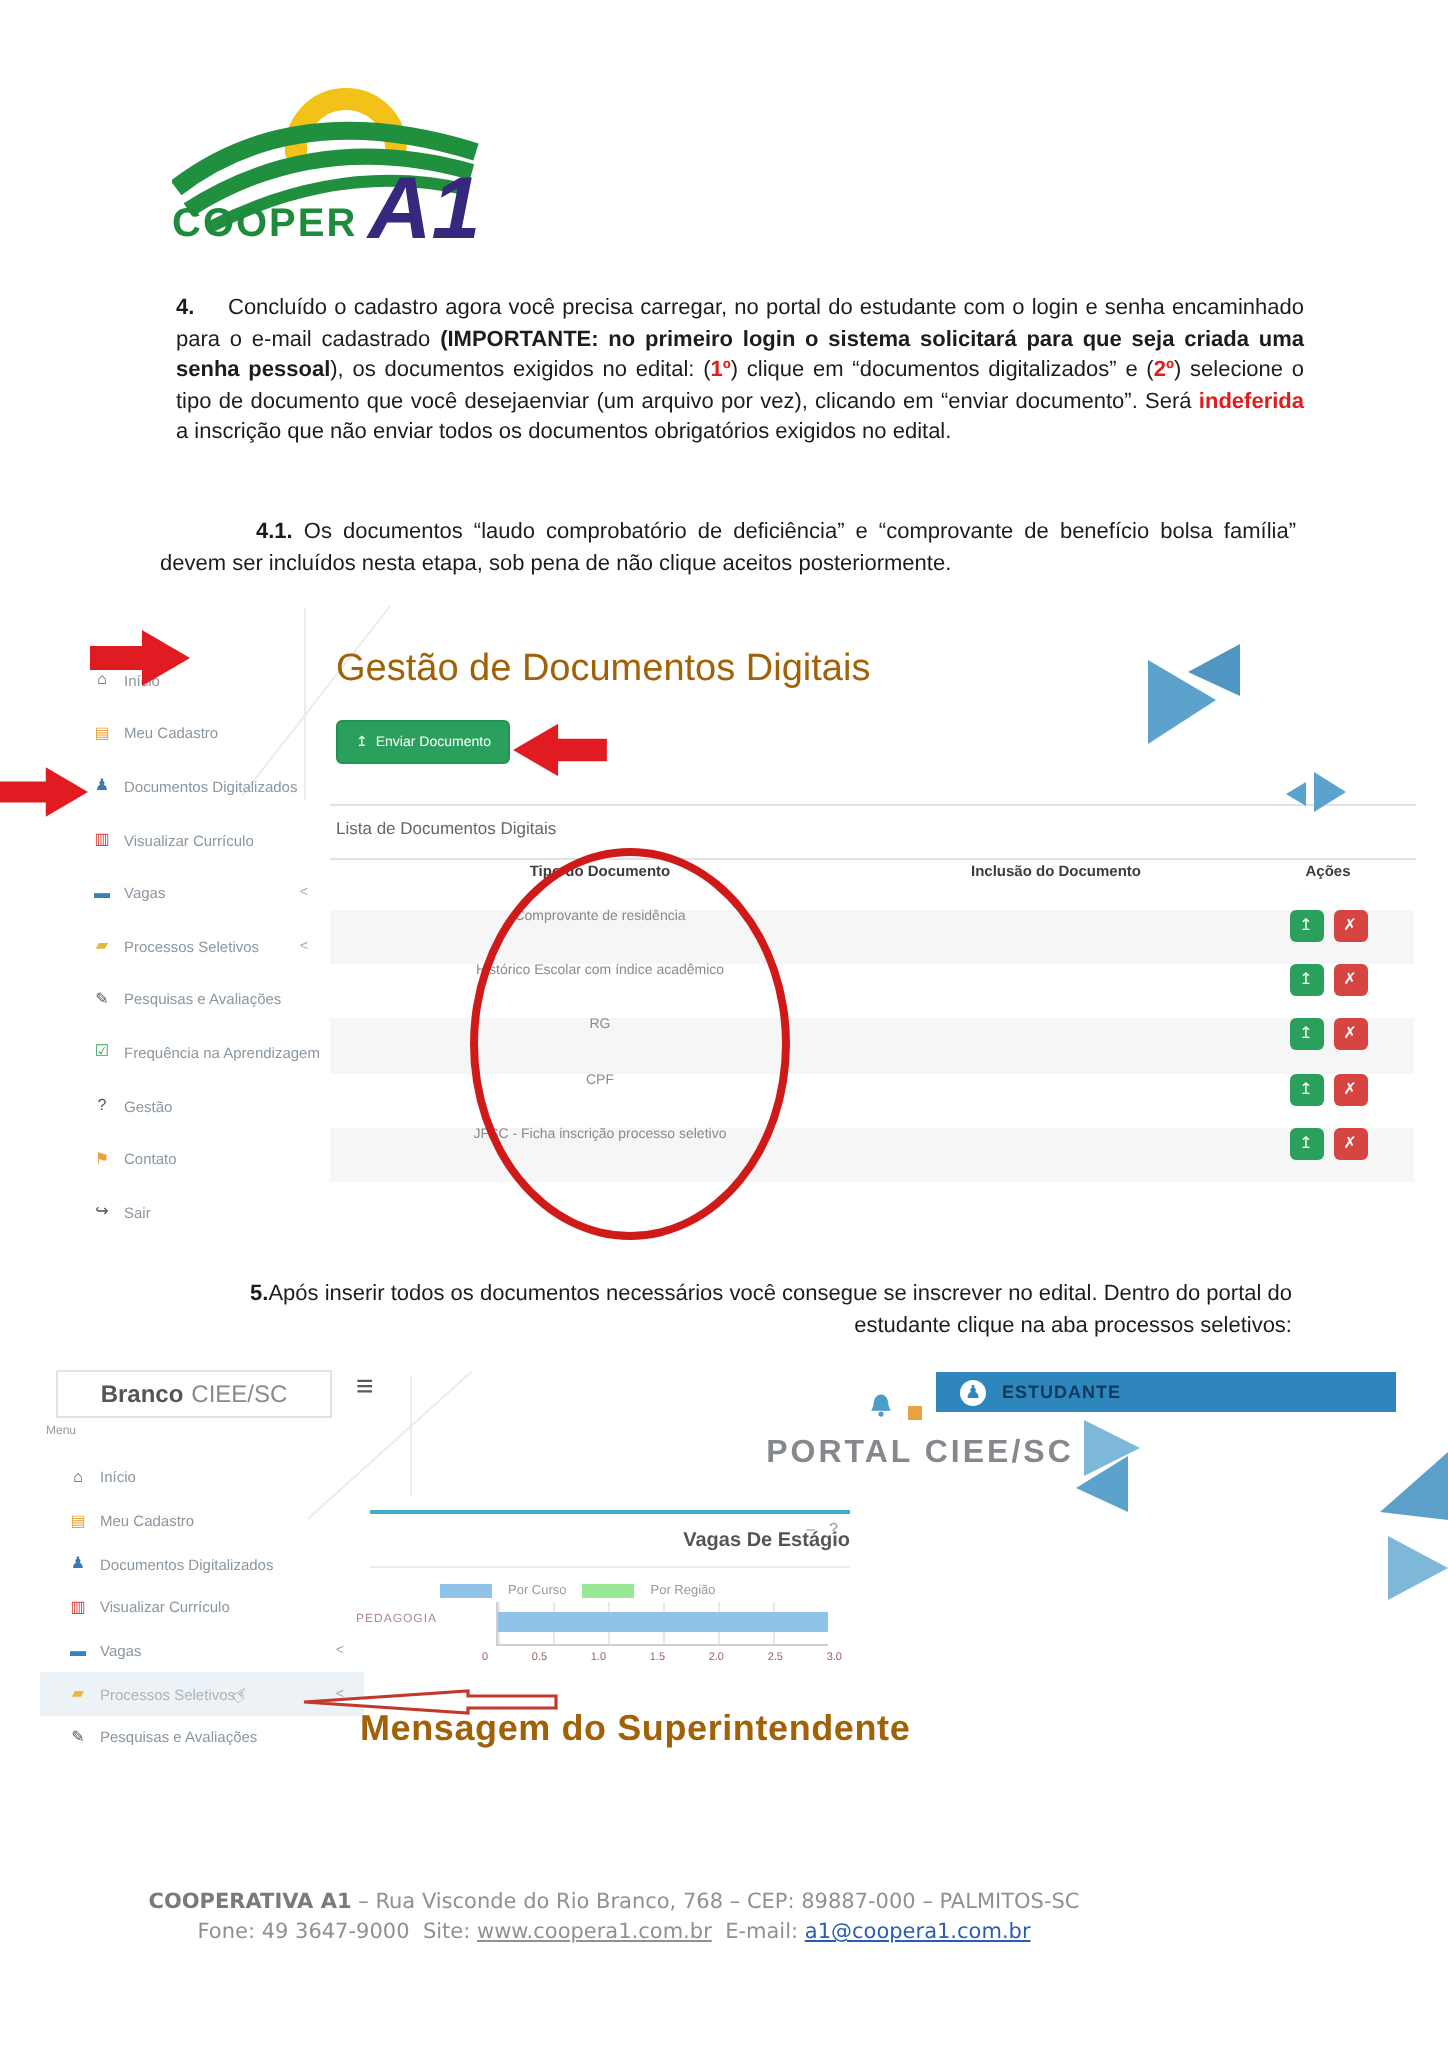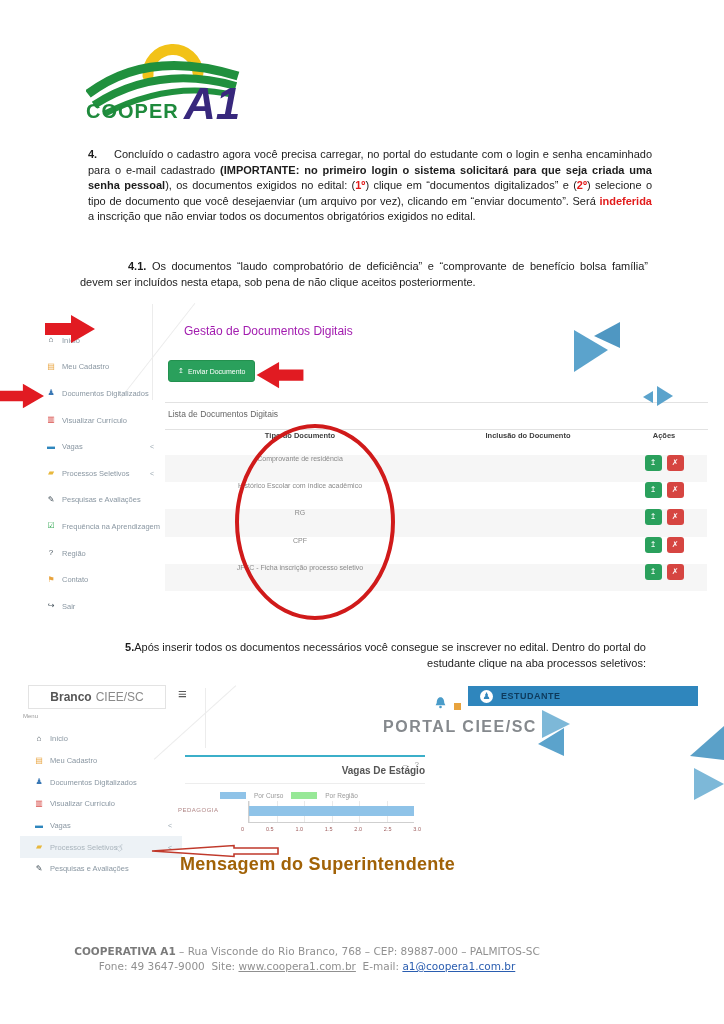--- a/index.html
+++ b/index.html
@@ -19,21 +19,21 @@
   .snav{position:absolute;list-style:none;margin:0;padding:0;}
   .snav li{display:flex;align-items:center;gap:6px;position:relative;color:#8a97a2;}
   .snav .ig{width:10px;text-align:center;font-size:8px;line-height:1;}
   .snav .chev{position:absolute;font-size:7px;color:#9aa7b0;}
   .c-dark{color:#49565f;} .c-orange{color:#e8a33d;} .c-blue{color:#3a78b5;}
   .c-red{color:#d64541;} .c-bblue{color:#2f86bd;} .c-yellow{color:#e8b83d;} .c-green{color:#35a854;}
   
   .s1nav{left:2px;top:27px;width:132px;font-size:7.5px;}
   .s1nav li{height:26.6px;padding-left:16px;}
   .s1nav .chev{right:8px;}
-  .s1-title{position:absolute;left:156px;top:24px;font-size:12px;color:#a21caf;}
+  .s1-title{position:absolute;left:140px;top:24px;font-size:19px;color:#a16207;}
   .btn-upload{position:absolute;left:140px;top:60px;height:22px;padding:0 9px;background:#2aa05c;
       border:1px solid #23914f;border-radius:3px;color:#fff;font-size:7px;display:flex;
       align-items:center;gap:4px;font-family:inherit;}
   .hr{position:absolute;height:0;border-top:1px solid #e2e2e2;}
   .s1-list-title{position:absolute;left:140px;top:109px;font-size:8.5px;color:#666;}
   .tbl{position:absolute;left:137px;top:131px;width:542px;font-size:7px;color:#8a8a8a;}
   .trh,.trow{display:flex;height:24px;}
   .trow{height:27.2px;}
   .trow.alt{background:#f6f6f6;}
   .tc{text-align:center;}
@@ -140,21 +140,21 @@
       <li>
           <span class="ig c-dark">✎</span>
           <span>Pesquisas e Avaliações</span>
         </li>
       <li>
           <span class="ig c-green">☑</span>
           <span>Frequência na Aprendizagem</span>
         </li>
       <li>
           <span class="ig c-dark">?</span>
-          <span>Região</span>
+          <span>Gestão</span>
         </li>
       <li>
           <span class="ig c-orange">⚑</span>
           <span>Contato</span>
         </li>
       <li>
           <span class="ig c-dark">↪</span>
           <span>Sair</span>
         </li>
     </ul>

